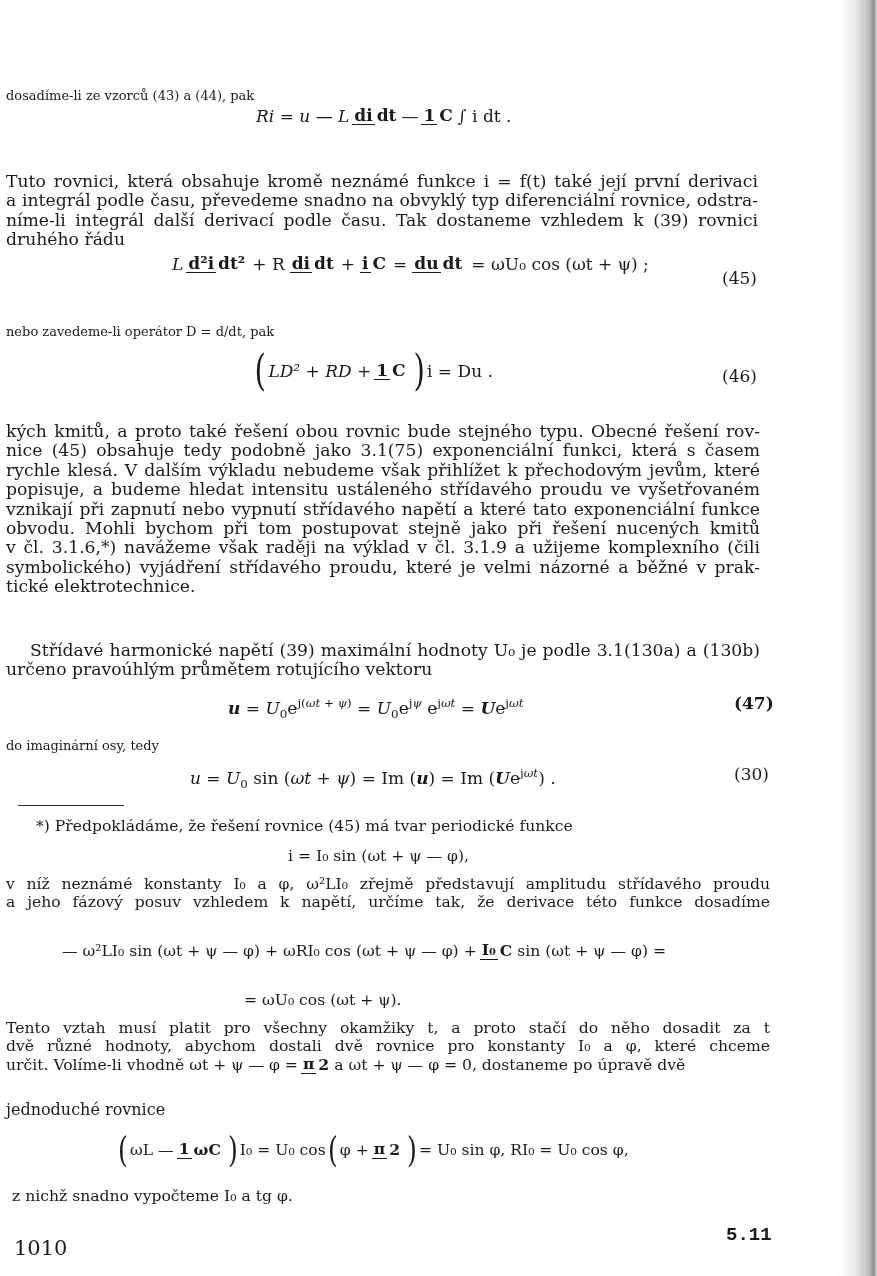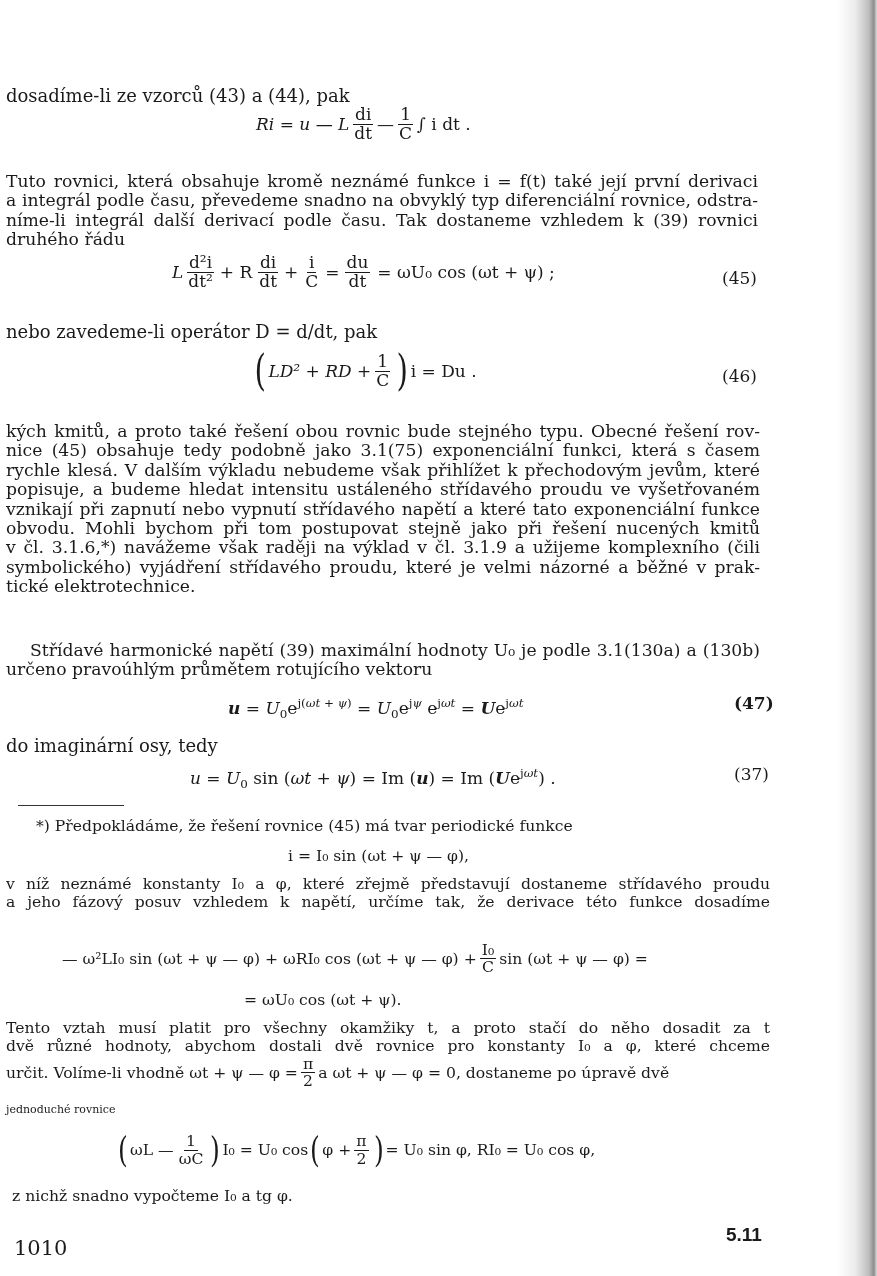--- a/index.html
+++ b/index.html
@@ -8,40 +8,40 @@
       background: #ffffff;
       font-family: "DejaVu Serif", "Liberation Serif", serif;
       color: #1a1a1a;
     }
     .page-shadow {
       position: absolute; top: 0; right: 0; width: 40px; height: 1276px;
       background: linear-gradient(to right, #ffffff 0%, #ececec 45%, #bdbdbd 80%, #8d8d8d 92%, #dcdcdc 100%);
     }
     .line {
       position: absolute; left: 0; white-space: nowrap;
-      font-size: 18px; line-height: 20px;
+      font-size: 13px; line-height: 20px;
     }
     .para { position: absolute; left: 6px; width: 752px; font-size: 17.2px; line-height: 19.4px; text-align: justify; }
     .para .l { display: block; white-space: nowrap; text-align-last: justify; }
     .para .l.last { text-align-last: left; }
     .fn { position: absolute; left: 6px; width: 764px; font-size: 15.6px; line-height: 17.6px; }
     .fn .l { display: block; white-space: nowrap; text-align-last: justify; }
     .fn .l.last { text-align-last: left; }
     .eq { position: absolute; white-space: nowrap; font-size: 17px; display: flex; align-items: center; }
     .eqnum { position: absolute; font-size: 17px; white-space: nowrap; }
-    .frac { display: inline-flex; flex-direction: column; align-items: center; vertical-align: middle; margin: 0 3px; line-height: 1.05; }
+    .frac { display: inline-flex; flex-direction: row; align-items: center; vertical-align: middle; margin: 0 3px; line-height: 1.05; font-weight: bold; }
     .frac .num { padding: 0 2px; border-bottom: 1px solid #1a1a1a; }
     .frac .den { padding: 0 2px; }
     .paren { font-size: 42px; line-height: 1; transform: scaleX(0.7); display: inline-block; font-weight: 200; }
     i { font-style: italic; }
     b { font-weight: bold; }
     sub, sup { font-size: 0.7em; }
     .rule { position: absolute; left: 18px; top: 805px; width: 106px; height: 1px; background: #333; }
     .folio { position: absolute; font-size: 21px; }
-    .section { position: absolute; font-family: Liberation Sans, sans-serif; font-weight: bold; font-size: 19px; }
+    .section { position: absolute; font-family: Liberation Mono, monospace; font-weight: bold; font-size: 19px; }
   </style>
 </head>
 <body>
 
 <div class="page-shadow"></div>
 
 <div class="line" style="left:6px; top:86px;">dosadíme-li ze vzorců (43) a (44), pak</div>
 
 <div class="eq" style="left:256px; top:106px;">
   <i>Ri = u — L</i>
@@ -129,29 +129,29 @@
 <div class="eqnum" style="left:734px; top:693px; font-weight:bold;">(47)</div>
 
 <div class="line" style="left:6px; top:736px;">do imaginární osy, tedy</div>
 
 <div class="eq" style="left:190px; top:766px;">
   <span>
     <i>u</i> = <i>U</i><sub>0</sub> sin (<i>ωt</i> + <i>ψ</i>) = Im (<b><i>u</i></b>) = Im (<b><i>U</i></b>e<sup>j<i>ωt</i></sup>) .
   </span>
 
 </div>
-<div class="eqnum" style="left:734px; top:764px;">(37)</div>
+<div class="eqnum" style="left:734px; top:764px;">(30)</div>
 
 <div class="rule"></div>
 
 <div class="line" style="left:36px; top:816px; font-size:15.6px;">*) Předpokládáme, že řešení rovnice (45) má tvar periodické funkce</div>
 <div class="line" style="left:288px; top:846px; font-size:15.6px;">i = I₀ sin (ωt + ψ — φ),</div>
 
 <div class="fn" style="top:876px;">
-  <span class="l">v níž neznámé konstanty I₀ a φ, které zřejmě představují dostaneme střídavého proudu</span>
+  <span class="l">v níž neznámé konstanty I₀ a φ, ω²LI₀ zřejmě představují amplitudu střídavého proudu</span>
   <span class="l">a jeho fázový posuv vzhledem k napětí, určíme tak, že derivace této funkce dosadíme</span>
 </div>
 
 <div class="eq" style="left:62px; top:942px; font-size:15.6px;">
   <span>— ω²LI₀ sin (ωt + ψ — φ) + ωRI₀ cos (ωt + ψ — φ) +</span>
   <span class="frac">
       <span class="num">I₀</span>
       <span class="den">C</span>
     </span>
   <span>sin (ωt + ψ — φ) =</span>
@@ -164,21 +164,21 @@
 </div>
 
 <div class="eq" style="left:6px; top:1056px; font-size:15.6px;">
   <span>určit. Volíme-li vhodně ωt + ψ — φ =</span>
   <span class="frac">
       <span class="num">π</span>
       <span class="den">2</span>
     </span>
   <span>a ωt + ψ — φ = 0, dostaneme po úpravě dvě</span>
 </div>
-<div class="line" style="left:6px; top:1100px; font-size:11px;">jednoduché rovnice</div>
+<div class="line" style="left:6px; top:1100px; font-size:16px;">jednoduché rovnice</div>
 
 <div class="eq" style="left:116px; top:1132px; font-size:15.6px;">
   <span class="paren" style="font-size:36px;">(</span>
   <span>ωL —</span>
   <span class="frac">
       <span class="num">1</span>
       <span class="den">ωC</span>
     </span>
   <span class="paren" style="font-size:36px;">)</span>
   <span>I₀ = U₀ cos</span>

